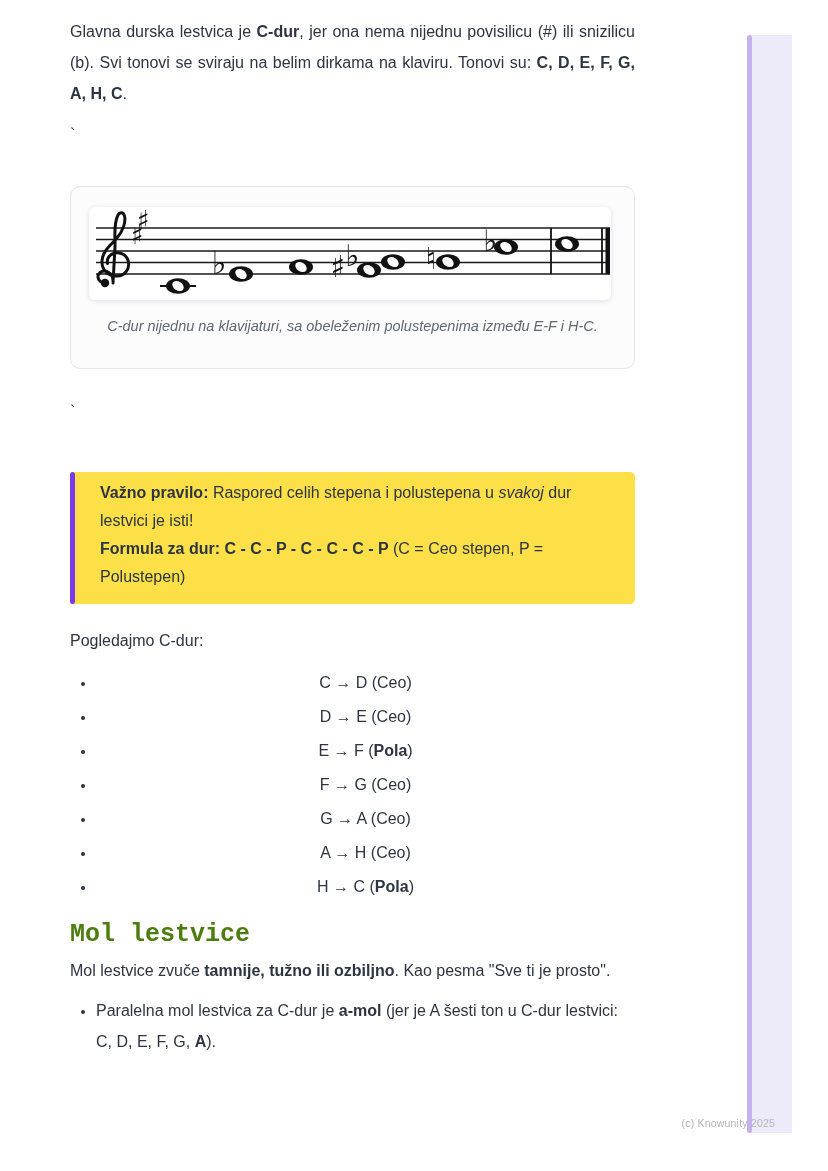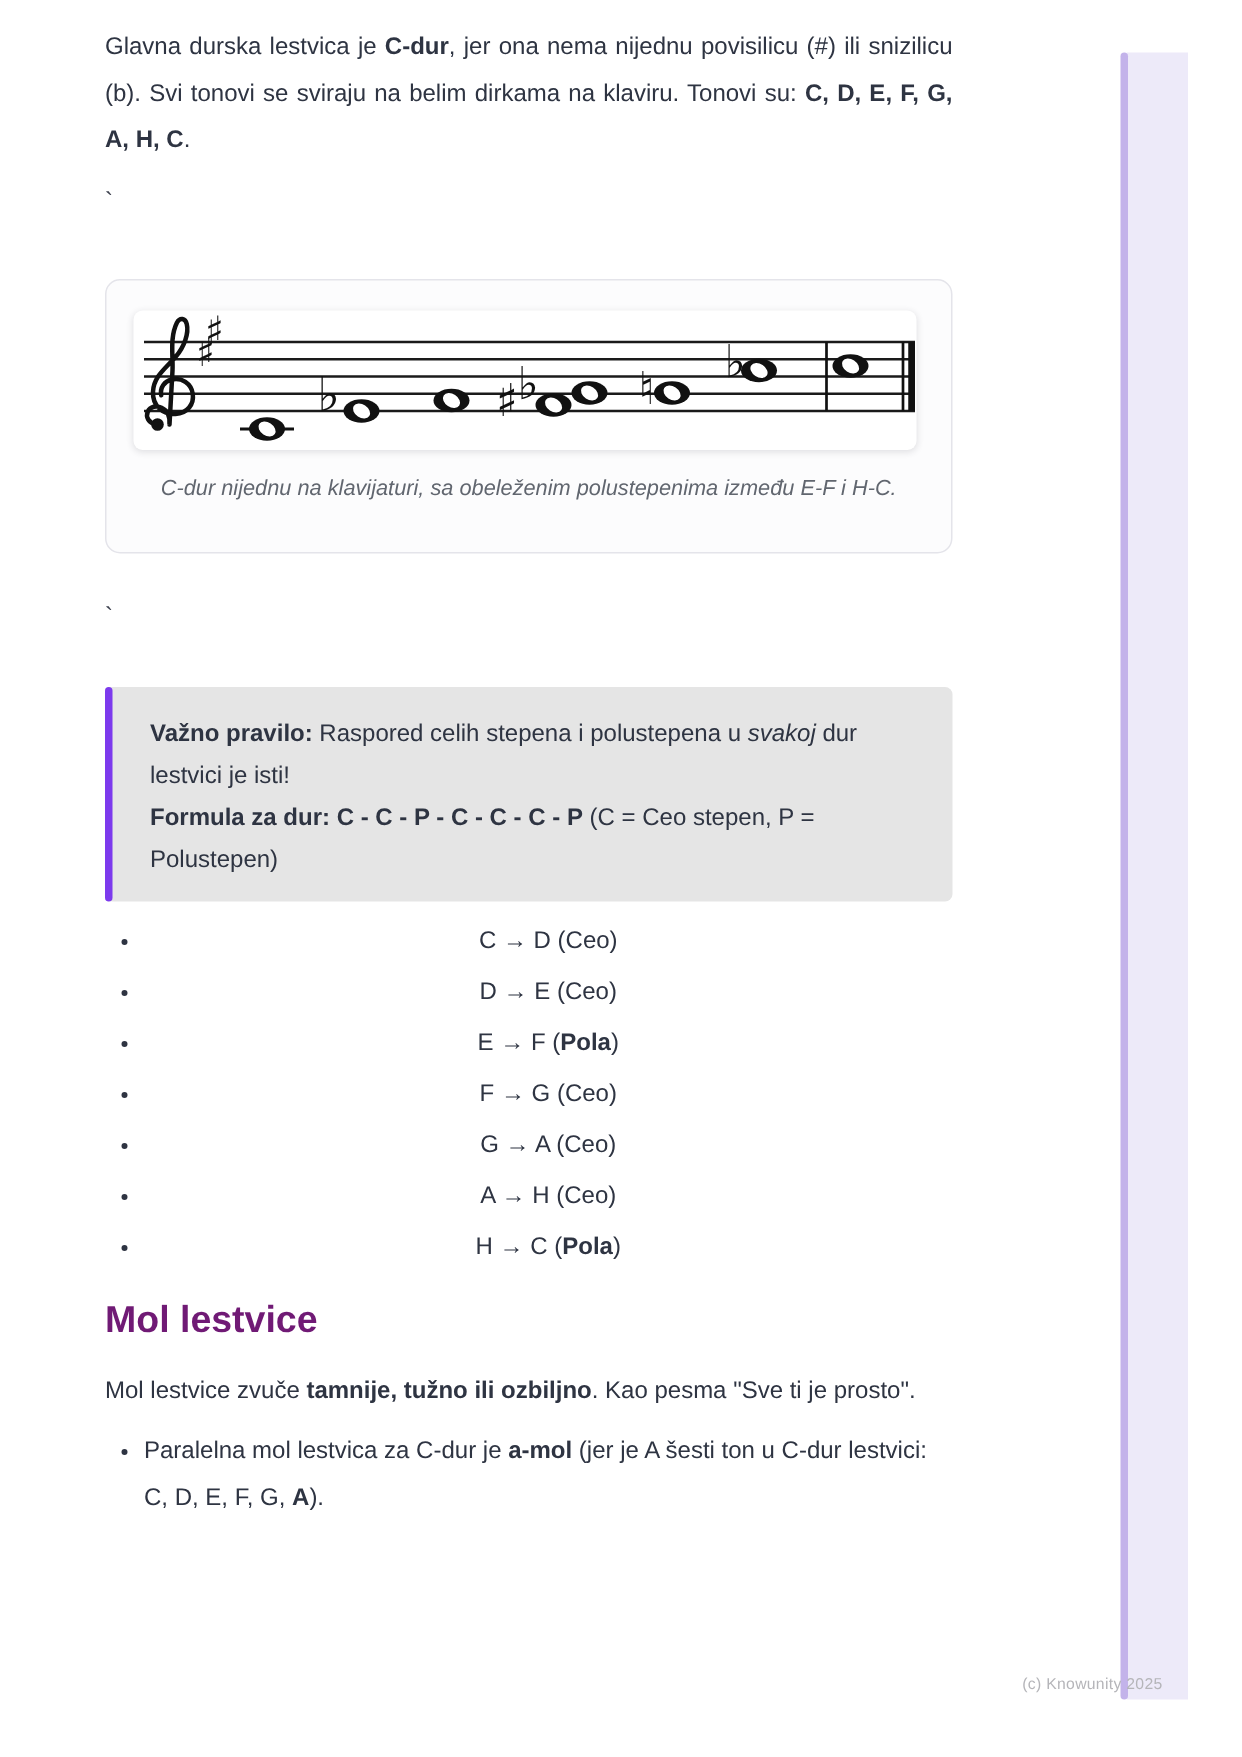--- a/index.html
+++ b/index.html
@@ -26,39 +26,40 @@
     box-shadow:0 1px 5px rgba(40,40,60,.14);
   }
   .music-strip svg{display:block;}
   .figure-caption{
     margin-top:16px;font-size:14.5px;line-height:21px;color:#61666f;
     font-style:italic;text-align:center;
   }
 
   
   .callout{
-    margin-top:31px;position:relative;background:#e5e5e5;border-radius:5px;
-    padding:18px 20px 13px 30px;font-size:16px;line-height:28px;
+    margin-top:45px;position:relative;background:#fde047;border-radius:5px;
+    padding:7px 20px 13px 30px;font-size:16px;line-height:28px;
   }
   .callout-bar{
     position:absolute;left:0;top:0;bottom:0;width:5px;border-radius:5px;
     background:#7c3aed;
   }
 
   .pogledajmo{margin:22px 0 0;font-size:16px;line-height:30px;}
 
   ul.steps{margin:12px 0 0;padding:0 0 0 26px;list-style:disc;}
   ul.steps li{font-size:16px;line-height:30px;margin-bottom:4px;text-align:center;}
   ul.steps li::marker{font-size:13px;}
 
   h2.mol-heading{
     margin:17px 0 0;font-size:25px;line-height:32px;font-weight:bold;
-    color:#701a75;
+    color:#4d7c0f;
+    font-family:Liberation Mono, monospace;
   }
-  .mol-p1{margin:17px 0 0;font-size:16px;line-height:30px;text-align:left;}
+  .mol-p1{margin:5px 0 0;font-size:16px;line-height:30px;text-align:left;}
   .mol-p2{margin:15px 0 0;font-size:16px;line-height:31px;}
   ul.mol-list{margin:9px 0 0;padding:0 0 0 26px;list-style:disc;}
   ul.mol-list li{font-size:16px;line-height:31px;}
   ul.mol-list li::marker{font-size:13px;}
 
   
   .edge-strip{position:absolute;top:35px;right:36px;width:41px;height:1098px;background:#edeaf9;}
   .edge-line{position:absolute;top:35px;right:76px;width:5px;height:1098px;background:#c3b3ea;border-radius:3px;}
 
   .footer-copyright{
@@ -129,20 +130,21 @@
   </div>
 
   <p class="stray stray-2">`</p>
 
   <div class="callout">
     <span class="callout-bar"></span>
     <div><strong>Važno pravilo:</strong><span> Raspored celih stepena i polustepena u </span><em>svakoj</em><span> dur lestvici je isti!</span></div>
     <div><strong>Formula za dur: C - C - P - C - C - C - P</strong><span> (C = Ceo stepen, P = Polustepen)</span></div>
   </div>
 
+  <p class="pogledajmo">Pogledajmo C-dur:</p>
 
   <ul class="steps">
     <li><span>C → D (Ceo)</span></li>
     <li><span>D → E (Ceo)</span></li>
     <li><span>E → F (</span><strong>Pola</strong><span>)</span></li>
     <li><span>F → G (Ceo)</span></li>
     <li><span>G → A (Ceo)</span></li>
     <li><span>A → H (Ceo)</span></li>
     <li><span>H → C (</span><strong>Pola</strong><span>)</span></li>
   </ul>

